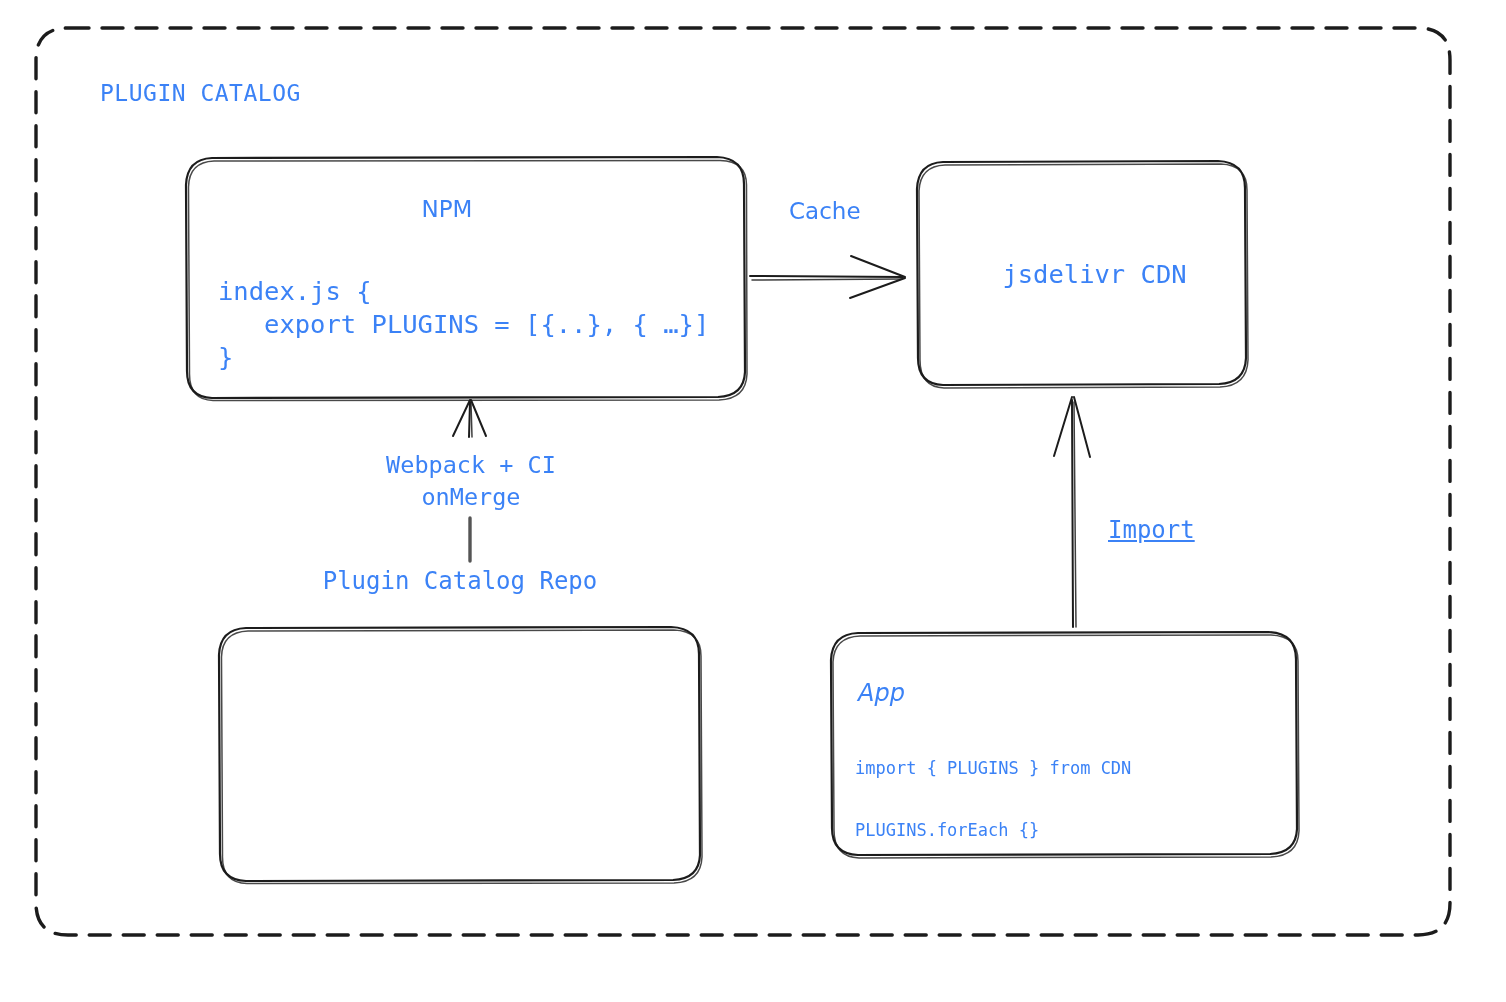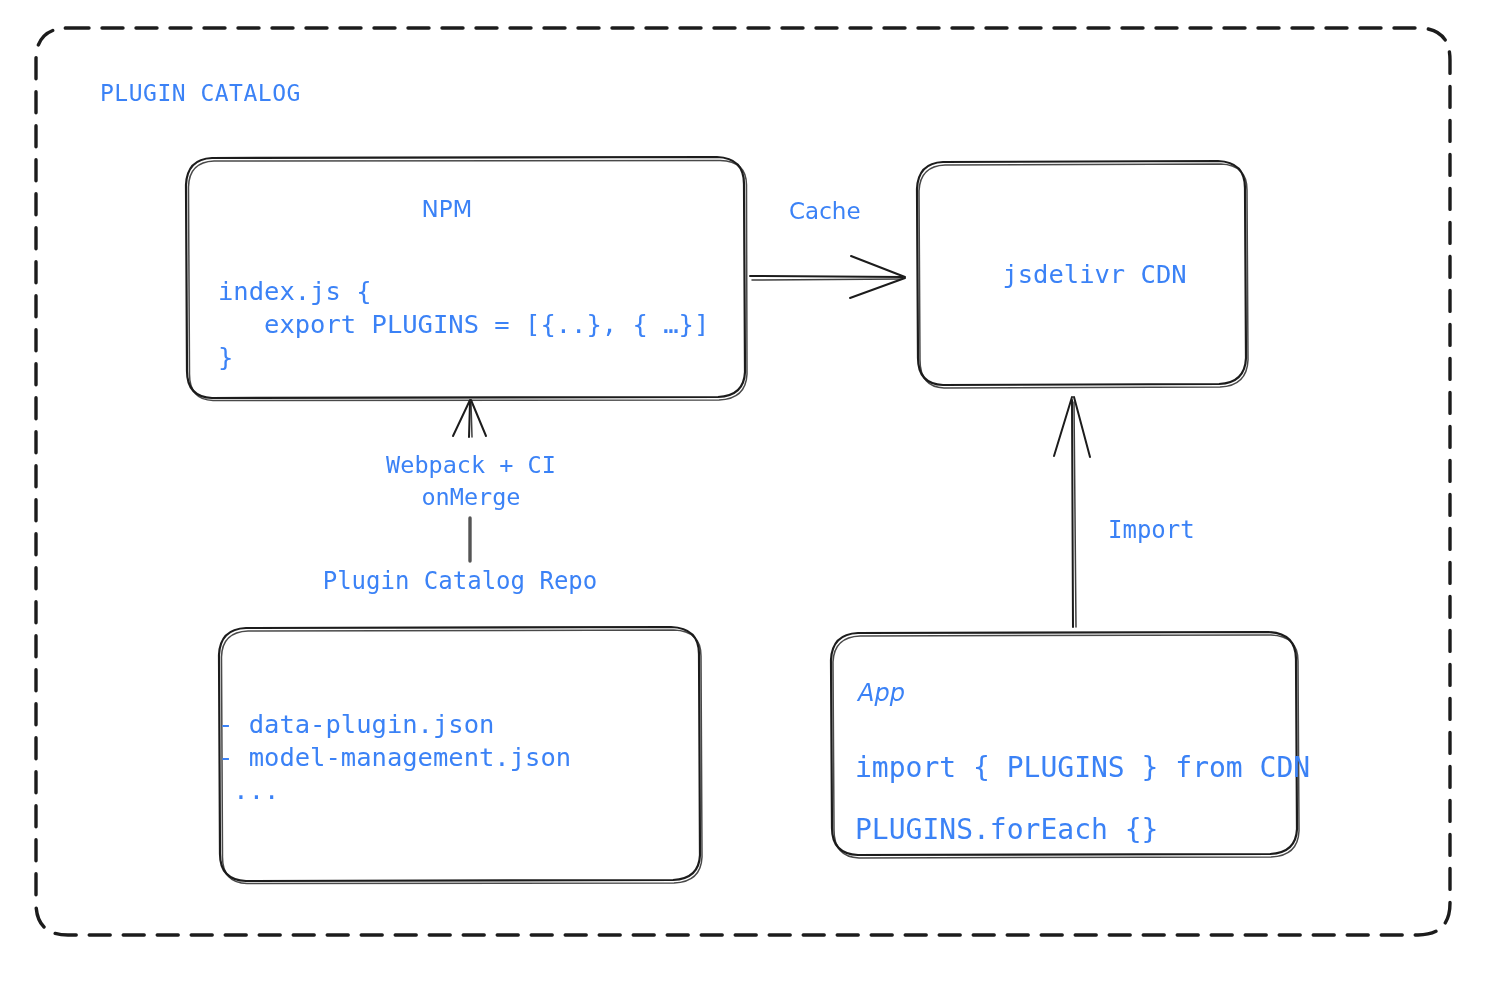--- a/index.html
+++ b/index.html
@@ -101,29 +101,30 @@
   
   #app-title {
     left: 858px;
     top: 681px;
     font-size: 24px;
     font-style: italic;
   }
   #app-code {
     left: 855px;
     top: 737px;
-    font-size: 28px;
+    font-size: 17px;
     line-height: 62px;
   }
 
   
   #import-label {
     left: 1108px;
     top: 518px;
     font-size: 24px;
+    text-decoration: underline;
   }
 </style>
 </head>
 <body>
 
 <div id="canvas">
 
   <svg id="sketch" viewBox="0 0 1506 1002">
     <g fill="none" stroke="#1c1c1c" stroke-linecap="round" stroke-linejoin="round">
 
@@ -194,23 +195,20 @@
 }</div>
 
   <div class="txt mono" id="cdn-title">jsdelivr CDN</div>
 
   <div class="txt sans" id="cache-label">Cache</div>
 
   <div class="txt mono" id="repo-label">Plugin Catalog Repo</div>
 
   <div class="txt mono" id="webpack-label">Webpack + CI
 onMerge</div>
-  <div class="txt mono" id="repo-code">- data-plugin.json
-- model-management.json
- ...</div>
 
   <div class="txt sans" id="app-title">App</div>
   <div class="txt mono" id="app-code">import { PLUGINS } from CDN
 PLUGINS.forEach {}</div>
 
   <div class="txt mono" id="import-label">Import</div>
 
 </div>
 
 </body></html>

